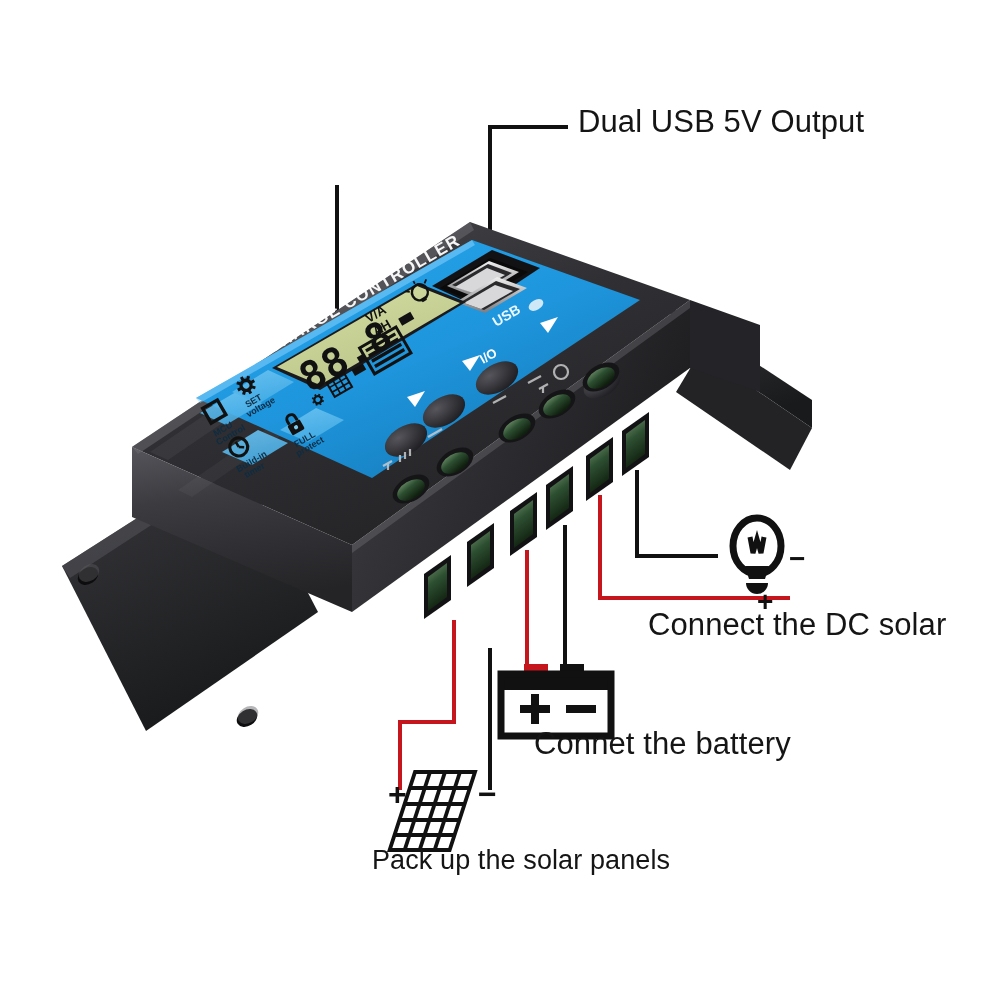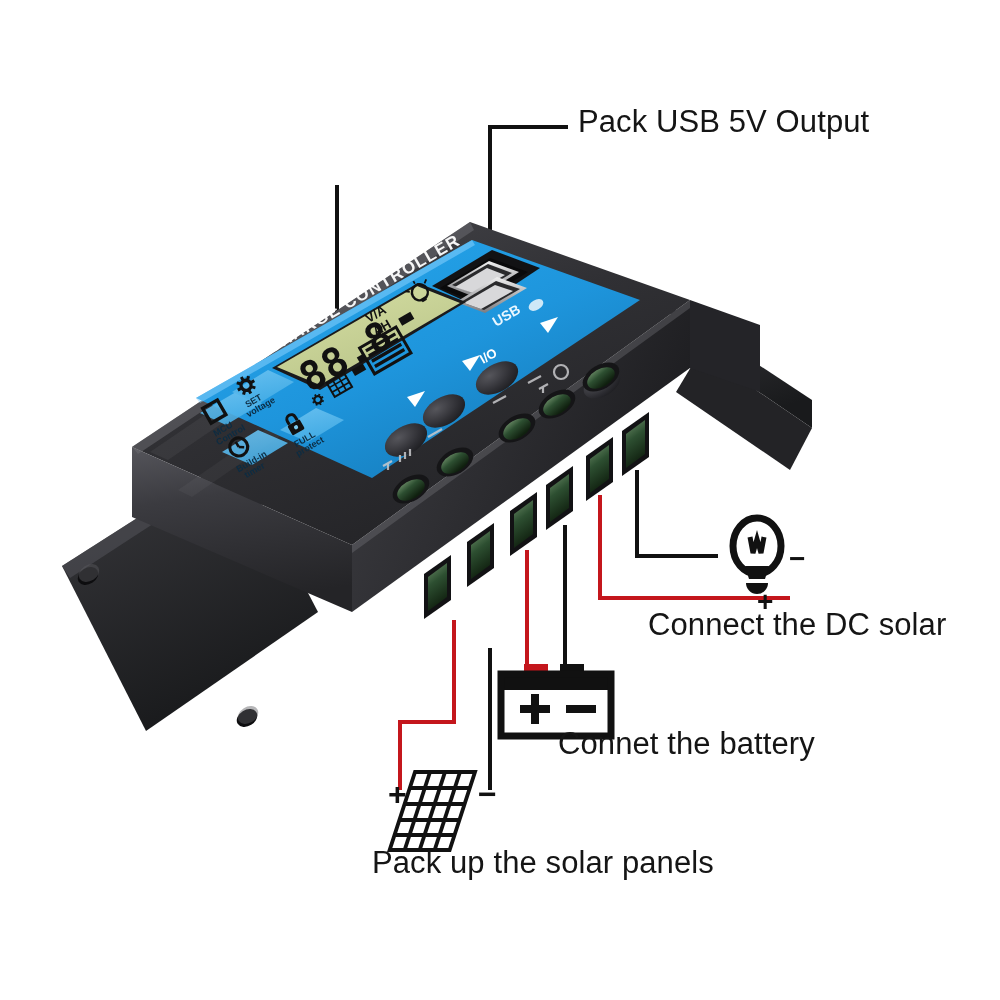--- a/index.html
+++ b/index.html
@@ -16,22 +16,22 @@
     position:absolute;
     color:#151515;
     font-family:"Liberation Sans", sans-serif;
     font-weight:400;
     white-space:nowrap;
     letter-spacing:.1px;
   }
   #lbl-lcd{left:235px;top:138px;font-size:31px;}
   #lbl-usb{left:578px;top:104px;font-size:31px;}
   #lbl-dcload{left:648px;top:607px;font-size:31px;}
-  #lbl-battery{left:558px;top:726px;font-size:31px;}
-  #lbl-solar{left:372px;top:845px;font-size:31px;}
+  #lbl-battery{left:534px;top:726px;font-size:31px;}
+  #lbl-solar{left:372px;top:845px;font-size:27px;}
 </style>
 </head>
 <body>
 
 <div id="stage">
 
   <svg class="svgroot" viewBox="0 0 1000 1000">
     <defs>
       <linearGradient id="caseTop" x1="0" y1="0" x2="0.6" y2="1">
         <stop offset="0" stop-color="#4a4a4f"></stop>
@@ -389,18 +389,18 @@
           <line x1="-30" y1="8" x2="30" y2="8"></line>
           <line x1="-30" y1="23" x2="30" y2="23"></line>
         </g>
       </g>
       <text x="388" y="805" fill="#111111" font-size="32" font-weight="700" font-family="Liberation Sans, sans-serif">+</text>
       <text x="478" y="805" fill="#111111" font-size="32" font-weight="700" font-family="Liberation Sans, sans-serif">−</text>
     </g>
 
   </svg>
 
-  <div class="label" id="lbl-usb">Pack USB 5V Output</div>
+  <div class="label" id="lbl-usb">Dual USB 5V Output</div>
   <div class="label" id="lbl-dcload">Connect the DC solar</div>
   <div class="label" id="lbl-battery">Connet the battery</div>
   <div class="label" id="lbl-solar">Pack up the solar panels</div>
 
 </div>
 
 </body></html>

